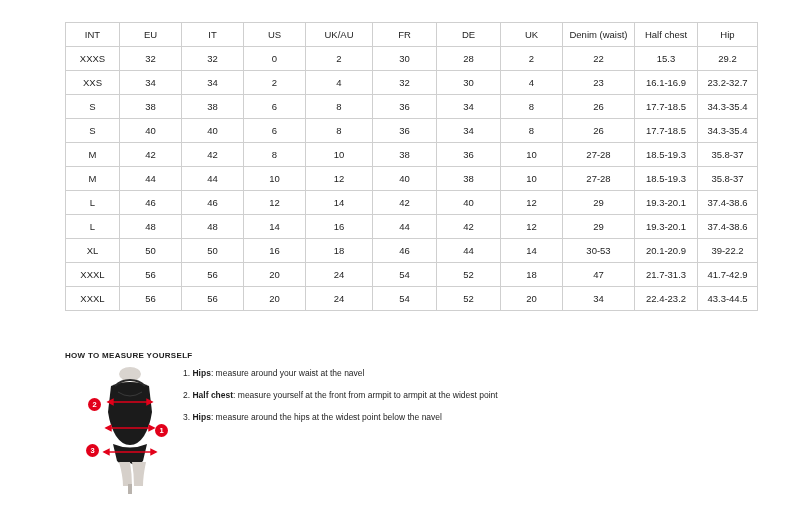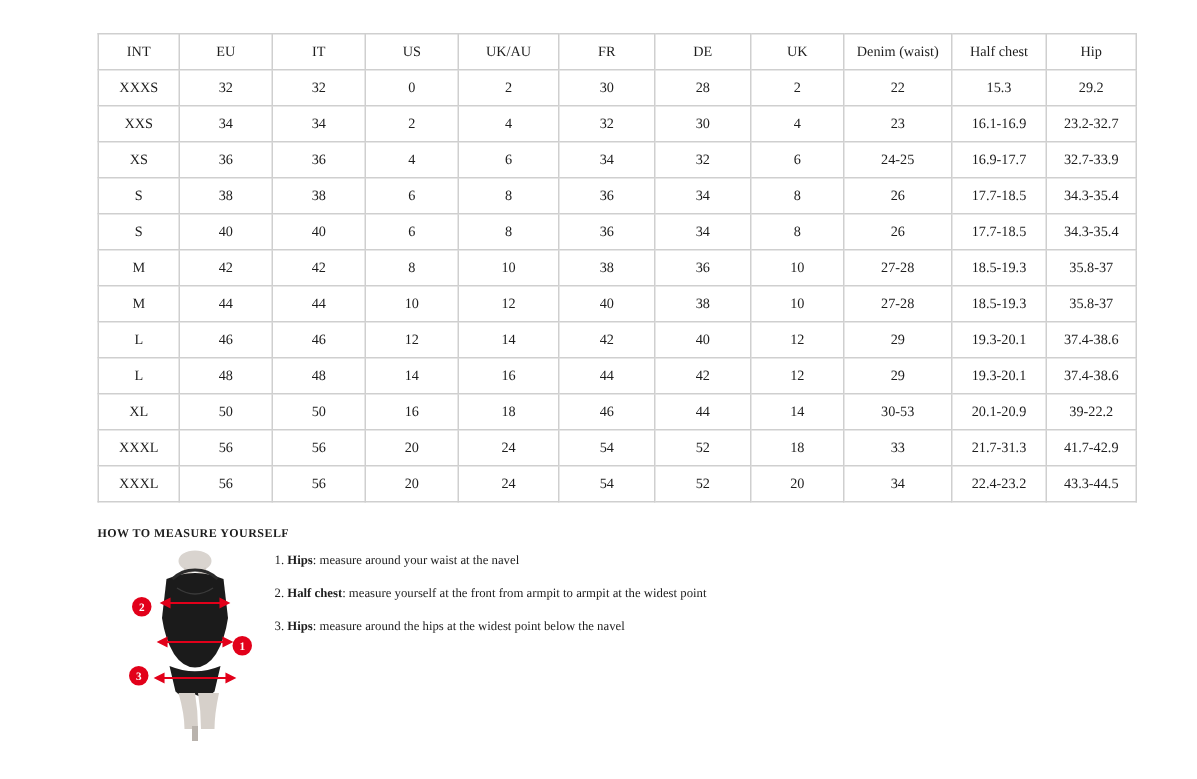--- a/index.html
+++ b/index.html
@@ -12,21 +12,20 @@
     height: 519px;
     font-family: "Liberation Sans", sans-serif;
     color: #222222;
     position: relative;
     overflow: hidden;
   }
   .page {
     position: relative;
     width: 734px;
     height: 519px;
-    font-family: Liberation Serif, serif;
   }
 
   
   .table-wrap {
     position: absolute;
     left: 65px;
     top: 22px;
     width: 668px;
   }
   table.size-table {
@@ -171,33 +170,20 @@
           <td>2</td>
           <td>4</td>
           <td>32</td>
           <td>30</td>
           <td>4</td>
           <td>23</td>
           <td>16.1-16.9</td>
           <td>23.2-32.7</td>
         </tr>
         <tr>
-          <td>XS</td>
-          <td>36</td>
-          <td>36</td>
-          <td>4</td>
-          <td>6</td>
-          <td>34</td>
-          <td>32</td>
-          <td>6</td>
-          <td>24-25</td>
-          <td>16.9-17.7</td>
-          <td>32.7-33.9</td>
-        </tr>
-        <tr>
           <td>S</td>
           <td>38</td>
           <td>38</td>
           <td>6</td>
           <td>8</td>
           <td>36</td>
           <td>34</td>
           <td>8</td>
           <td>26</td>
           <td>17.7-18.5</td>
@@ -283,21 +269,21 @@
         </tr>
         <tr>
           <td>XXXL</td>
           <td>56</td>
           <td>56</td>
           <td>20</td>
           <td>24</td>
           <td>54</td>
           <td>52</td>
           <td>18</td>
-          <td>33</td>
+          <td>47</td>
           <td>21.7-31.3</td>
           <td>41.7-42.9</td>
         </tr>
         <tr>
           <td>XXXL</td>
           <td>56</td>
           <td>56</td>
           <td>20</td>
           <td>24</td>
           <td>54</td>

